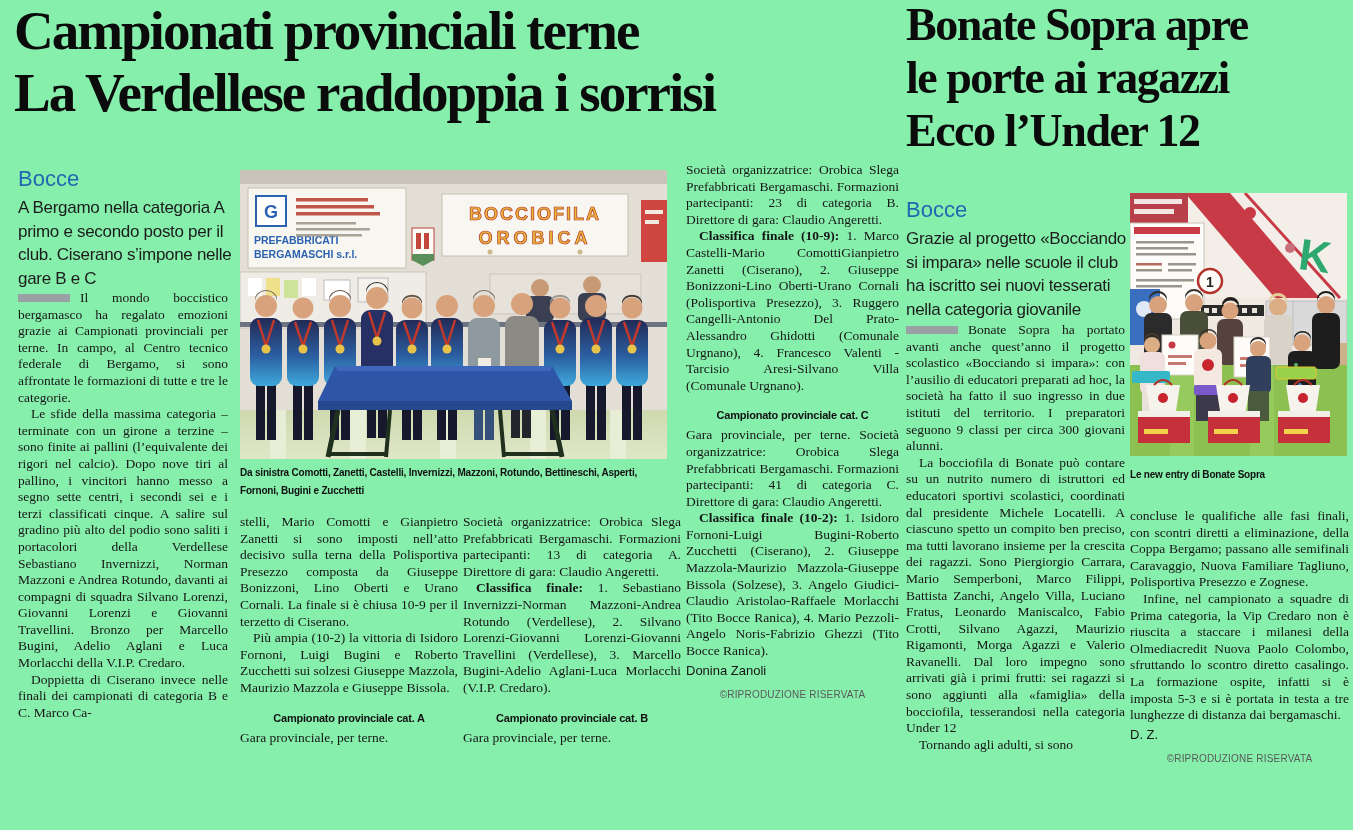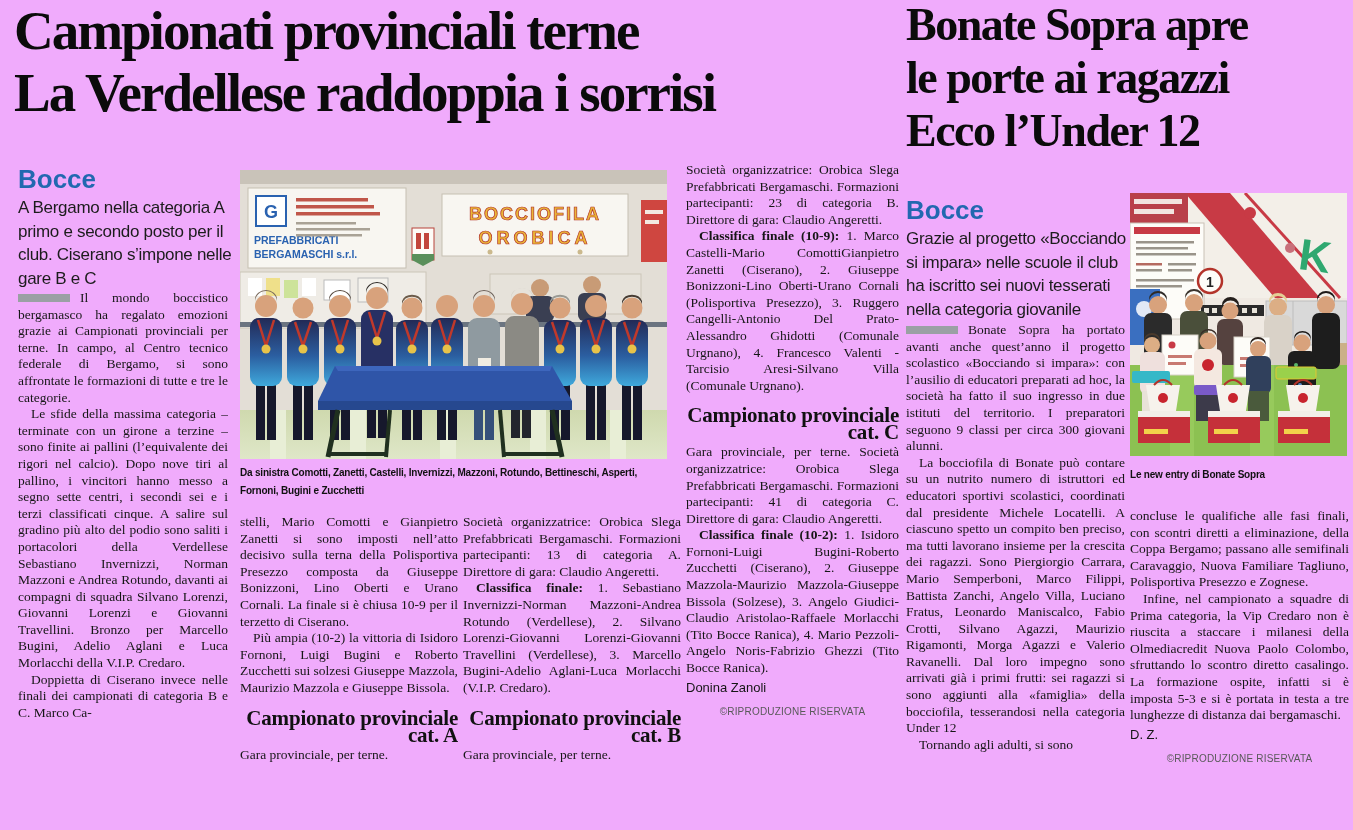--- a/index.html
+++ b/index.html
@@ -1,27 +1,27 @@
 <!DOCTYPE html>
 <html lang="it"><head>
 <meta charset="utf-8">
 <style>
   html,body{margin:0;padding:0;background:#ffffff;}
-  #page{position:relative;width:1353px;height:830px;background:#f0abfc;overflow:hidden;
+  #page{position:relative;width:1353px;height:830px;background:#86efac;overflow:hidden;
         font-family:"Liberation Serif",serif;color:#141414;}
 
   
   .headline{position:absolute;font-family:"Liberation Serif","DejaVu Serif",serif;
             font-weight:700;color:#0b0b0b;letter-spacing:-2px;}
   .hl-left{left:14px;top:0px;width:884px;font-size:55px;line-height:62px;}
   .hl-right{left:906px;top:-2px;width:450px;font-size:46px;line-height:53px;letter-spacing:-1.5px;}
 
   
-  .kicker{position:absolute;font-family:"Liberation Sans",sans-serif;font-weight:700;
-          font-size:26px;line-height:24px;color:#2268b0;}
+  .kicker{position:absolute;font-family:"Liberation Sans",sans-serif;font-weight:400;
+          font-size:22px;line-height:24px;color:#2268b0;}
   .kick-left{left:18px;top:167px;}
   .kick-right{left:906px;top:198px;}
   .standfirst{position:absolute;font-family:"Liberation Sans",sans-serif;
               font-size:17px;line-height:23.5px;color:#1c1c1c;letter-spacing:-0.3px;}
   .stand-left{left:18px;top:196px;width:216px;}
   .stand-right{left:906px;top:227px;width:224px;}
 
   
   .bodycol{position:absolute;font-family:"Liberation Serif",serif;font-size:13.5px;
            line-height:16.6px;text-align:justify;color:#161616;overflow:hidden;
@@ -29,23 +29,23 @@
   .col1{left:18px;top:290px;width:210px;height:540px;}
   .col2{left:240px;top:514px;width:218px;height:316px;}
   .col3{left:463px;top:514px;width:218px;height:316px;}
   .col4{left:686px;top:162px;width:213px;height:668px;}
   .rcol1{left:906px;top:322px;width:219px;height:508px;}
   .rcol2{left:1130px;top:508px;width:219px;height:322px;}
   .bodycol p{margin:0;}
   .bodycol p.indent{text-indent:13px;}
   .pmark{display:inline-block;width:52px;height:8px;background:#9aa0a4;margin-right:10px;
          vertical-align:baseline;}
-  .subhead{font-family:Liberation Serif, serif;font-weight:700;font-size:21px;
+  .subhead{font-family:Liberation Sans, sans-serif;font-weight:700;font-size:11px;
            line-height:17px;letter-spacing:-0.2px;color:#111;margin:13px 0 3px 0 !important;
-           text-align:right;}
+           text-align:center;}
   .byline{font-family:"Liberation Sans",sans-serif;font-weight:400;font-size:13px;
           margin-top:3px !important;text-align:left;}
   .copyright{font-family:"Liberation Sans",sans-serif;font-size:10px;color:#595959;
              text-align:center;margin-top:8px !important;letter-spacing:0.2px;}
 
   
   .caption{position:absolute;font-family:"Liberation Sans",sans-serif;font-weight:700;
            font-size:10px;line-height:18px;color:#111;letter-spacing:-0.2px;}
   .cap-left{left:240px;top:464px;width:434px;}
   .cap-right{left:1130px;top:466px;width:217px;}

